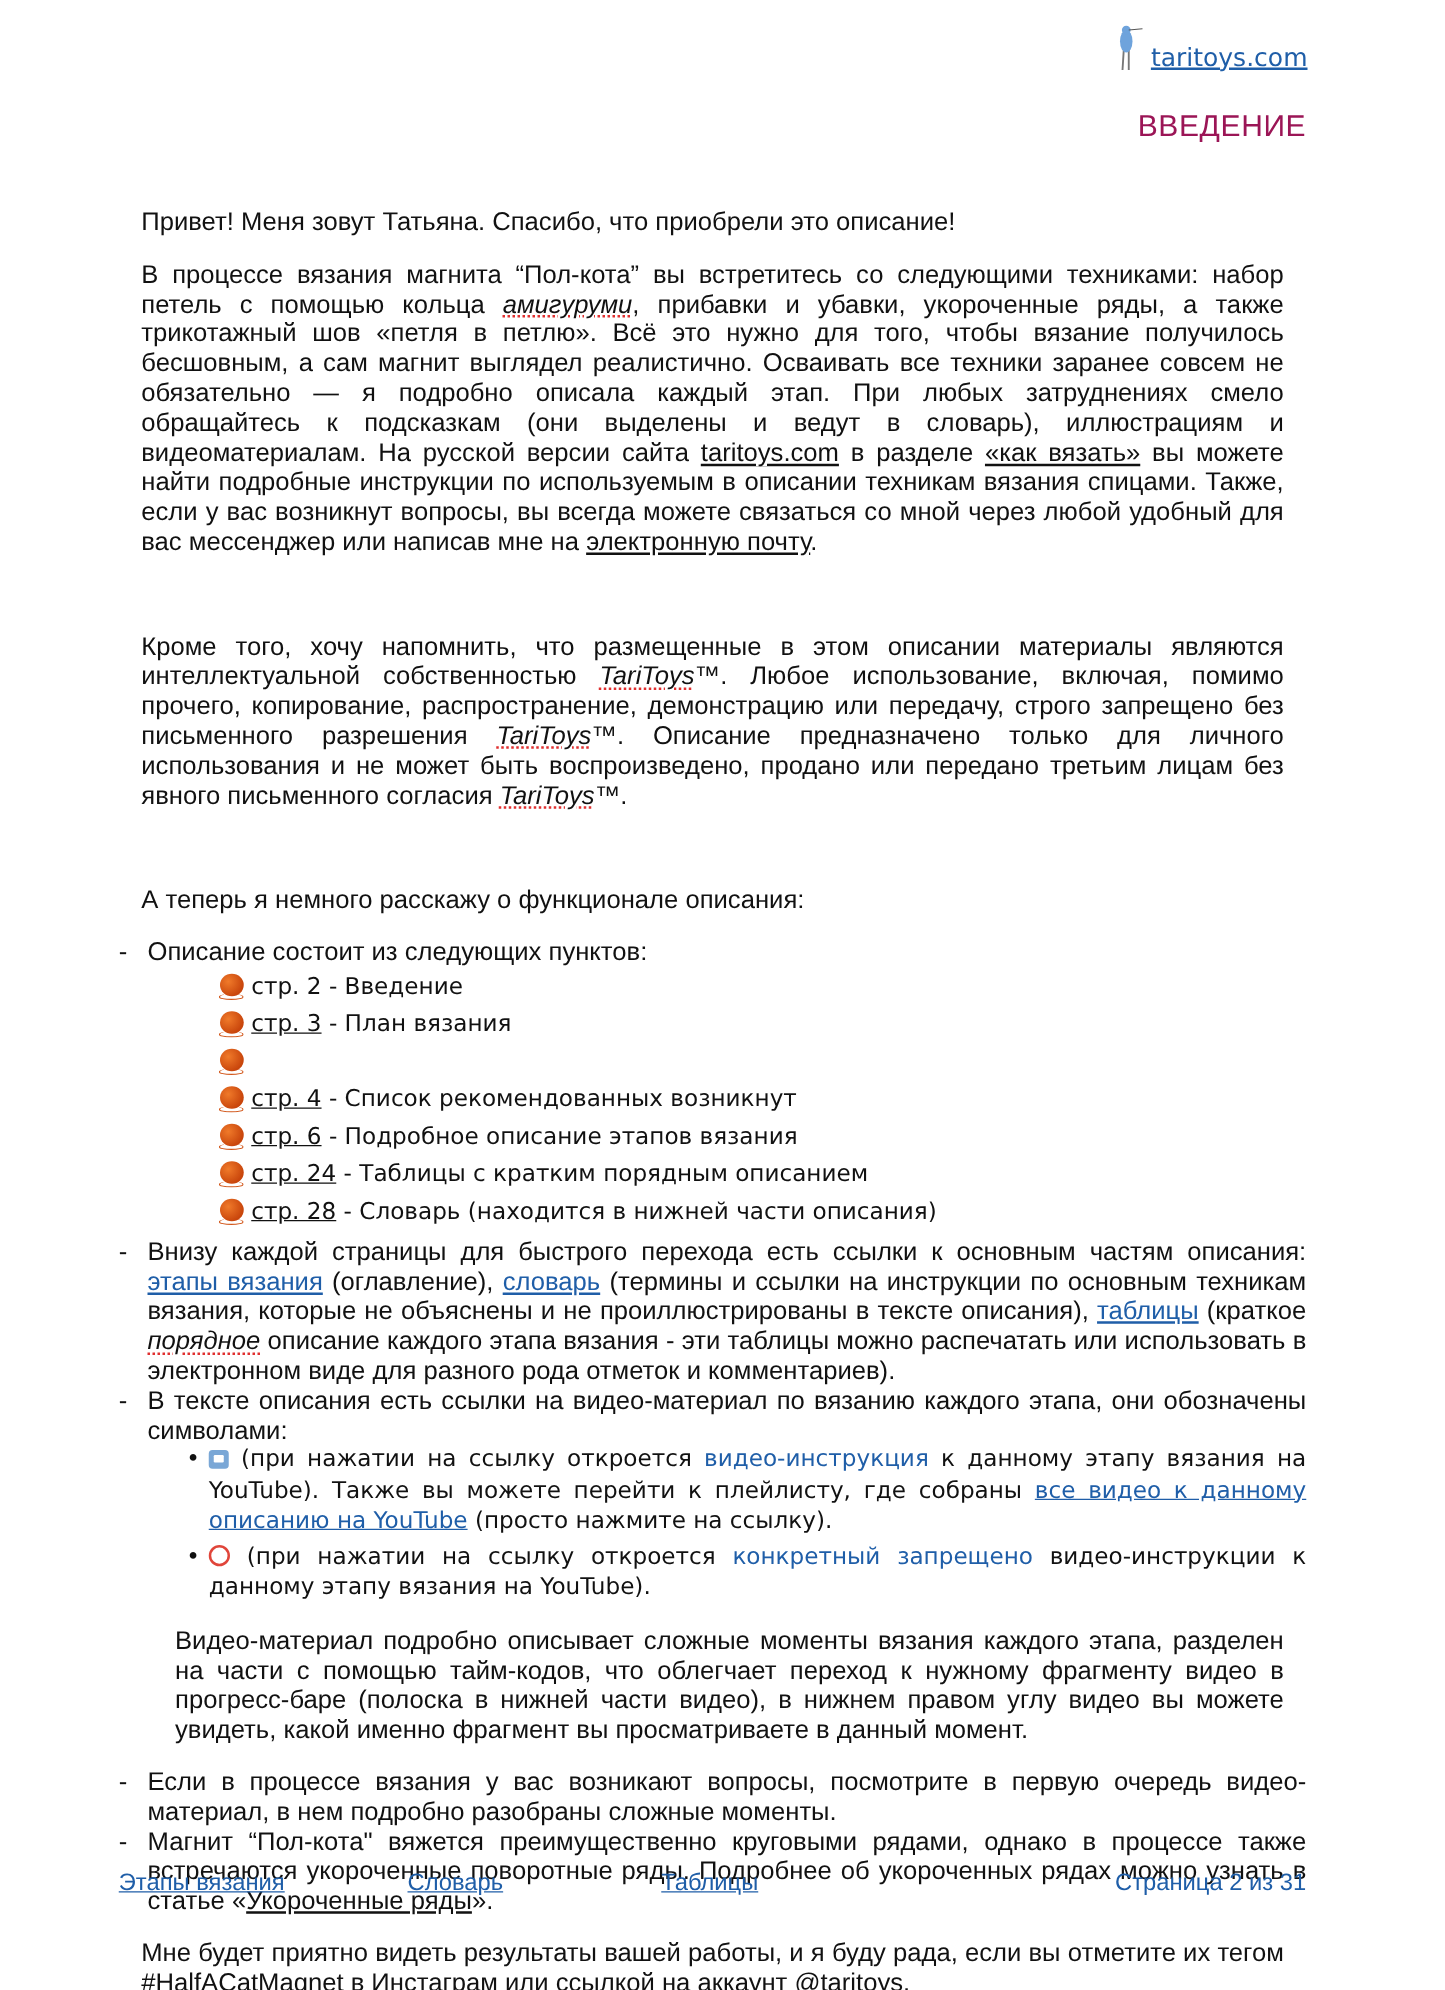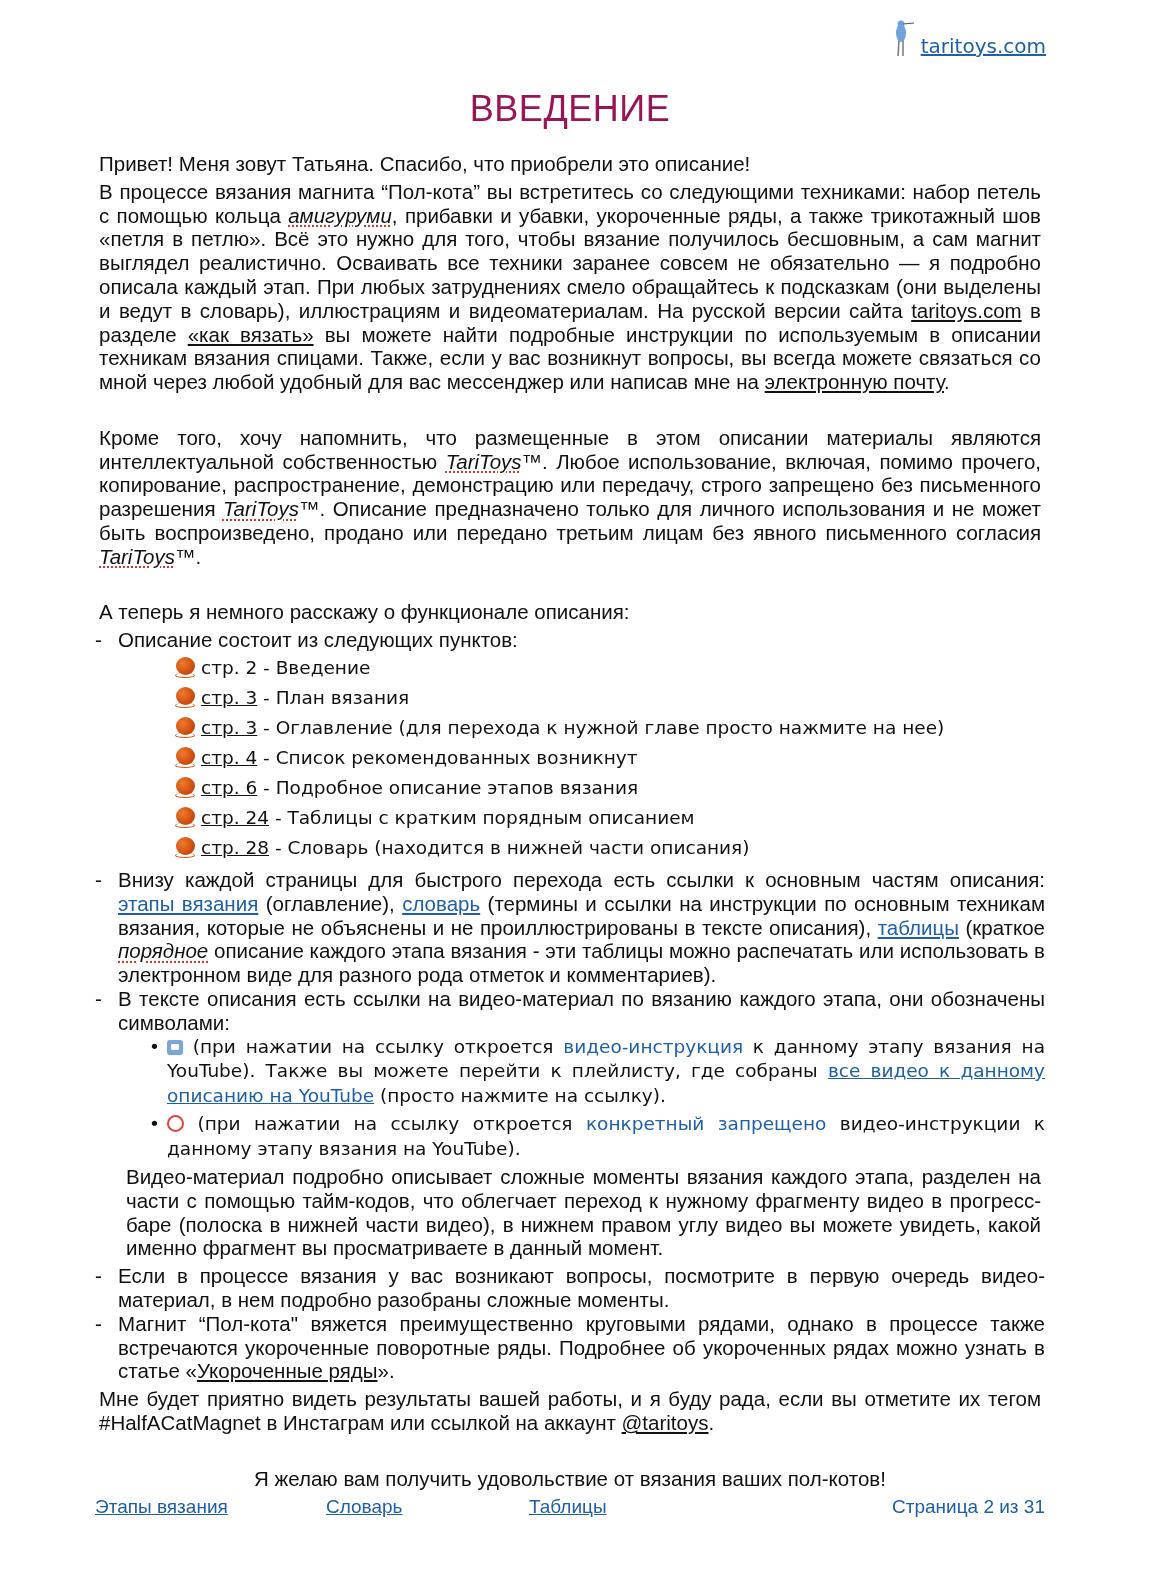--- a/index.html
+++ b/index.html
@@ -2,24 +2,24 @@
 <html><head>
 <meta charset="utf-8">
 <style>
   html, body { margin: 0; padding: 0; background: #ffffff; }
   body { width: 1156px; height: 1592px; position: relative; overflow: hidden;
          font-family: "Liberation Sans", sans-serif; color: #111; font-size: 20.5px; }
   .page { position: absolute; left: 95px; top: 0; width: 950px; }
   .logo { position: absolute; right: 110px; top: 18px; display: flex; align-items: flex-end; gap: 6px; }
   .logo a { font-family: "DejaVu Sans", sans-serif; font-size: 20px; color: #1f5ea8; text-decoration: underline; }
   .bird { width: 26px; height: 40px; }
-  h1 { position: absolute; top: 88px; left: 0; width: 950px; margin: 0; text-align: center;
-       color: #9b1556; font-weight: normal; font-size: 36px; letter-spacing: 0.5px; }
+  h1 { position: absolute; top: 88px; left: 0; width: 950px; margin: 0; text-align: right;
+       color: #9b1556; font-weight: normal; font-size: 24px; letter-spacing: 0.5px; }
   .body { position: absolute; top: 148px; left: 0; width: 950px; line-height: 23.8px; }
-  p { margin: 4px; text-align: justify; }
+  p { margin: 18px; text-align: justify; }
   .gap { height: 23.8px; }
   a.ul { color: #111; text-decoration: underline; }
   a.blue { color: #1f5ea8; text-decoration: underline; }
   span.blue { color: #1f5ea8; }
   .spell { text-decoration: underline dotted #e03030; text-decoration-thickness: 2px; text-underline-offset: 3px; font-style: italic; }
   .dash-item { position: relative; padding-left: 23px; text-align: justify; }
   .dash { position: absolute; left: 0; top: 0; }
   .toc { margin: 4px 0 2px 80px; font-family: "DejaVu Sans", sans-serif; font-size: 18.5px; }
   .toc-row { height: 30px; display: flex; gap: 4px; }
   .yarn { width: 22px; height: 22px; display: inline-block; position: relative; }
@@ -71,21 +71,20 @@
         <div class="toc-row">
           <span class="yarn"></span>
           <span><span>стр. 2</span><span> - Введение</span></span>
         </div>
         <div class="toc-row">
           <span class="yarn"></span>
           <span><a href="#" class="ul">стр. 3</a><span> - План вязания</span></span>
         </div>
         <div class="toc-row">
           <span class="yarn"></span>
-          <span><a href="#" class="ul">стр. 3</a><span> - Оглавление (для перехода к нужной главе просто нажмите на нее)</span></span>
         </div>
         <div class="toc-row">
           <span class="yarn"></span>
           <span><a href="#" class="ul">стр. 4</a><span> - Список рекомендованных возникнут</span></span>
         </div>
         <div class="toc-row">
           <span class="yarn"></span>
           <span><a href="#" class="ul">стр. 6</a><span> - Подробное описание этапов вязания</span></span>
         </div>
         <div class="toc-row">

